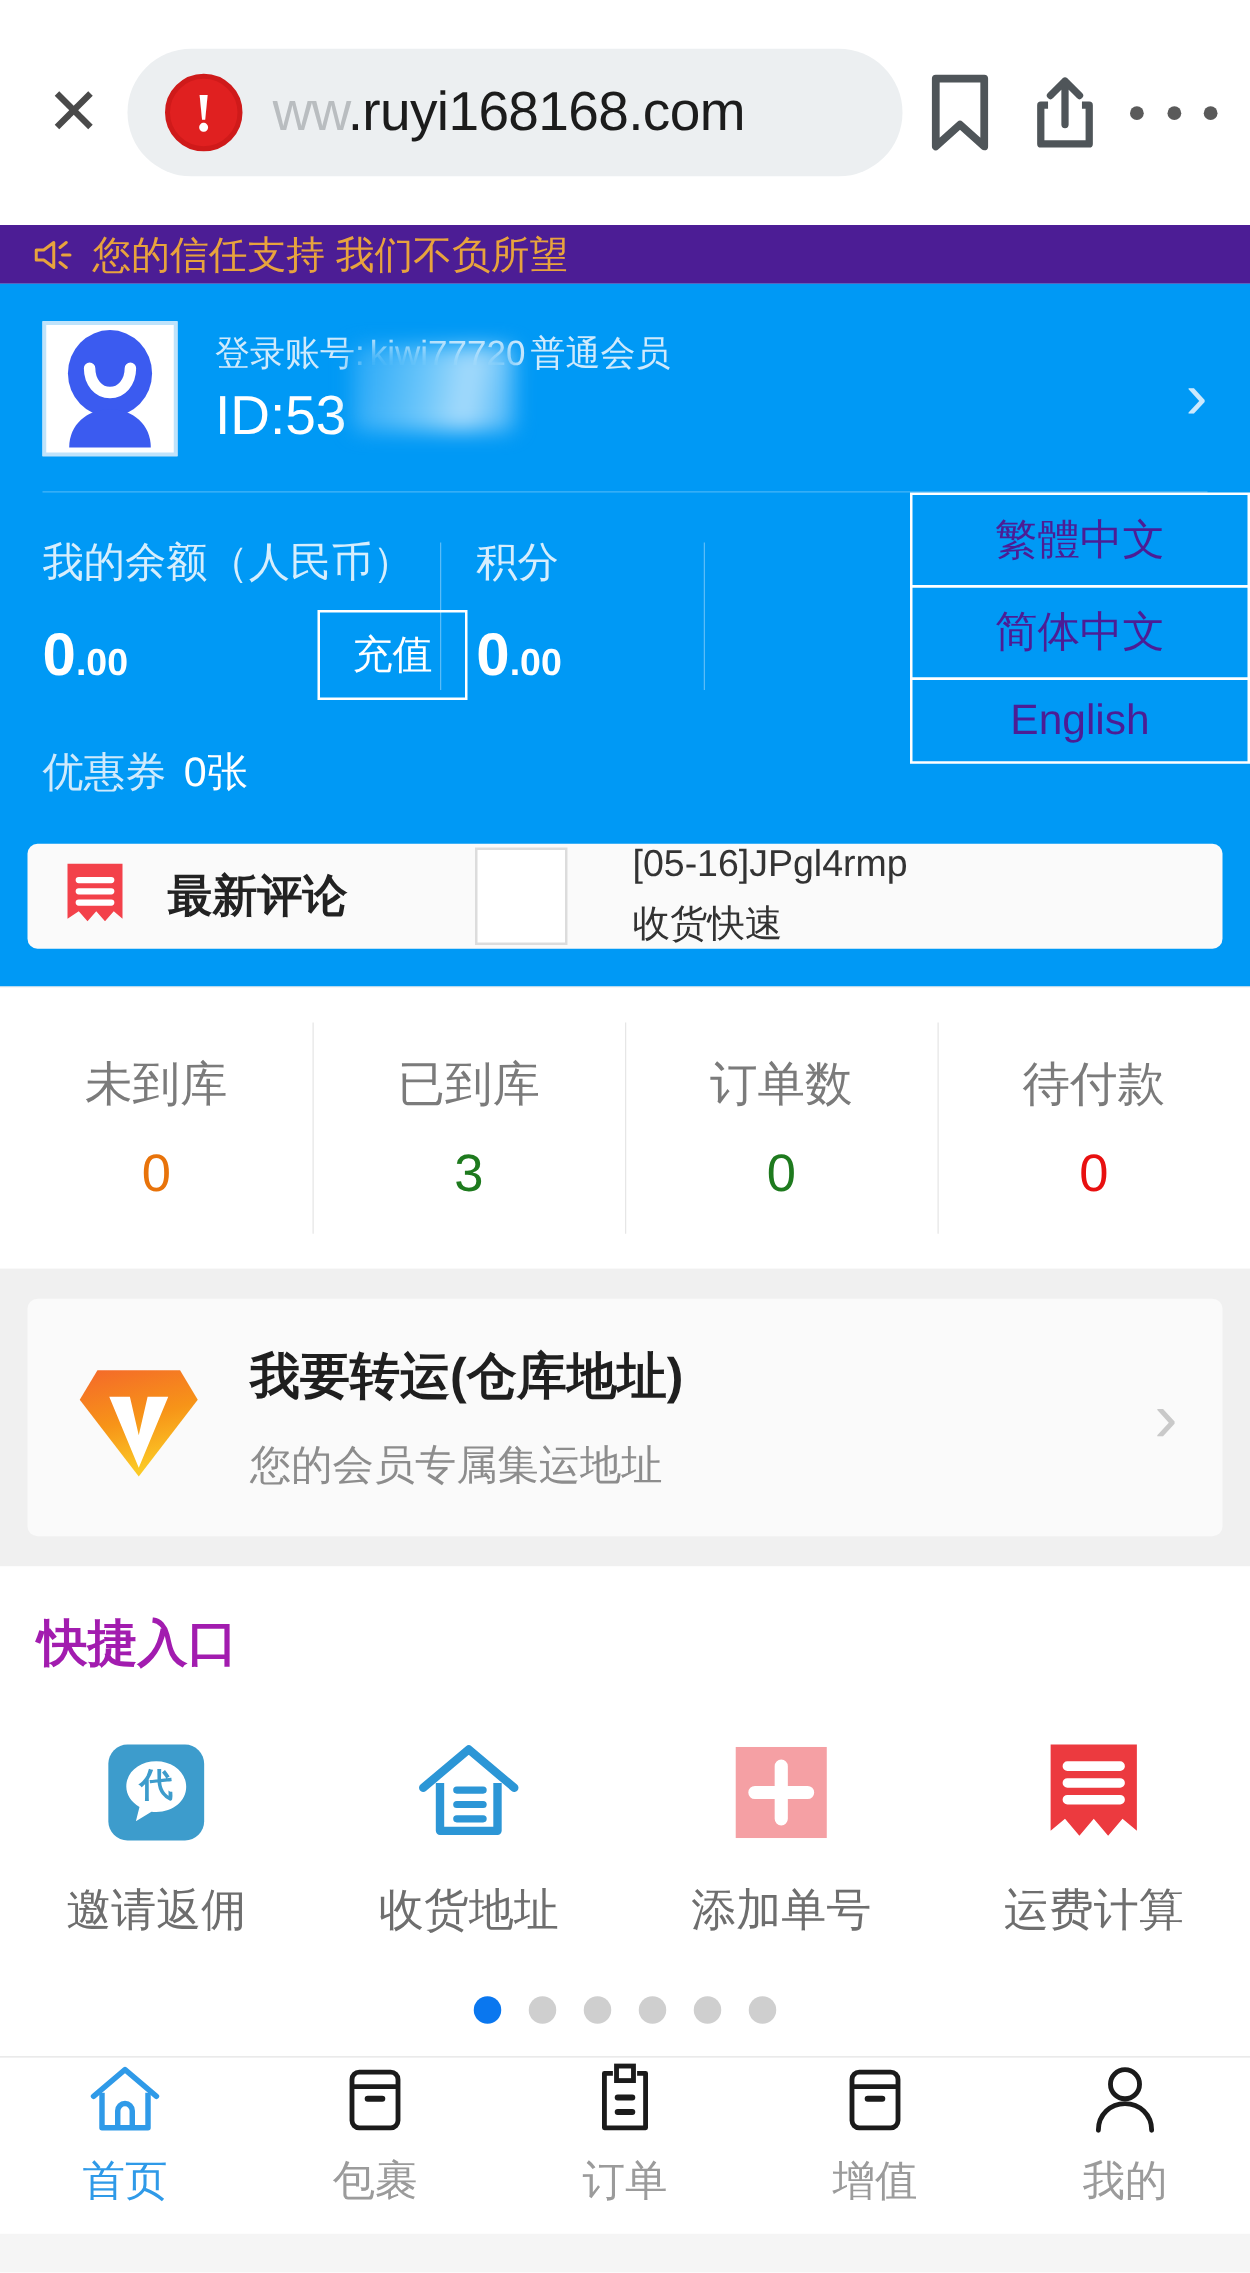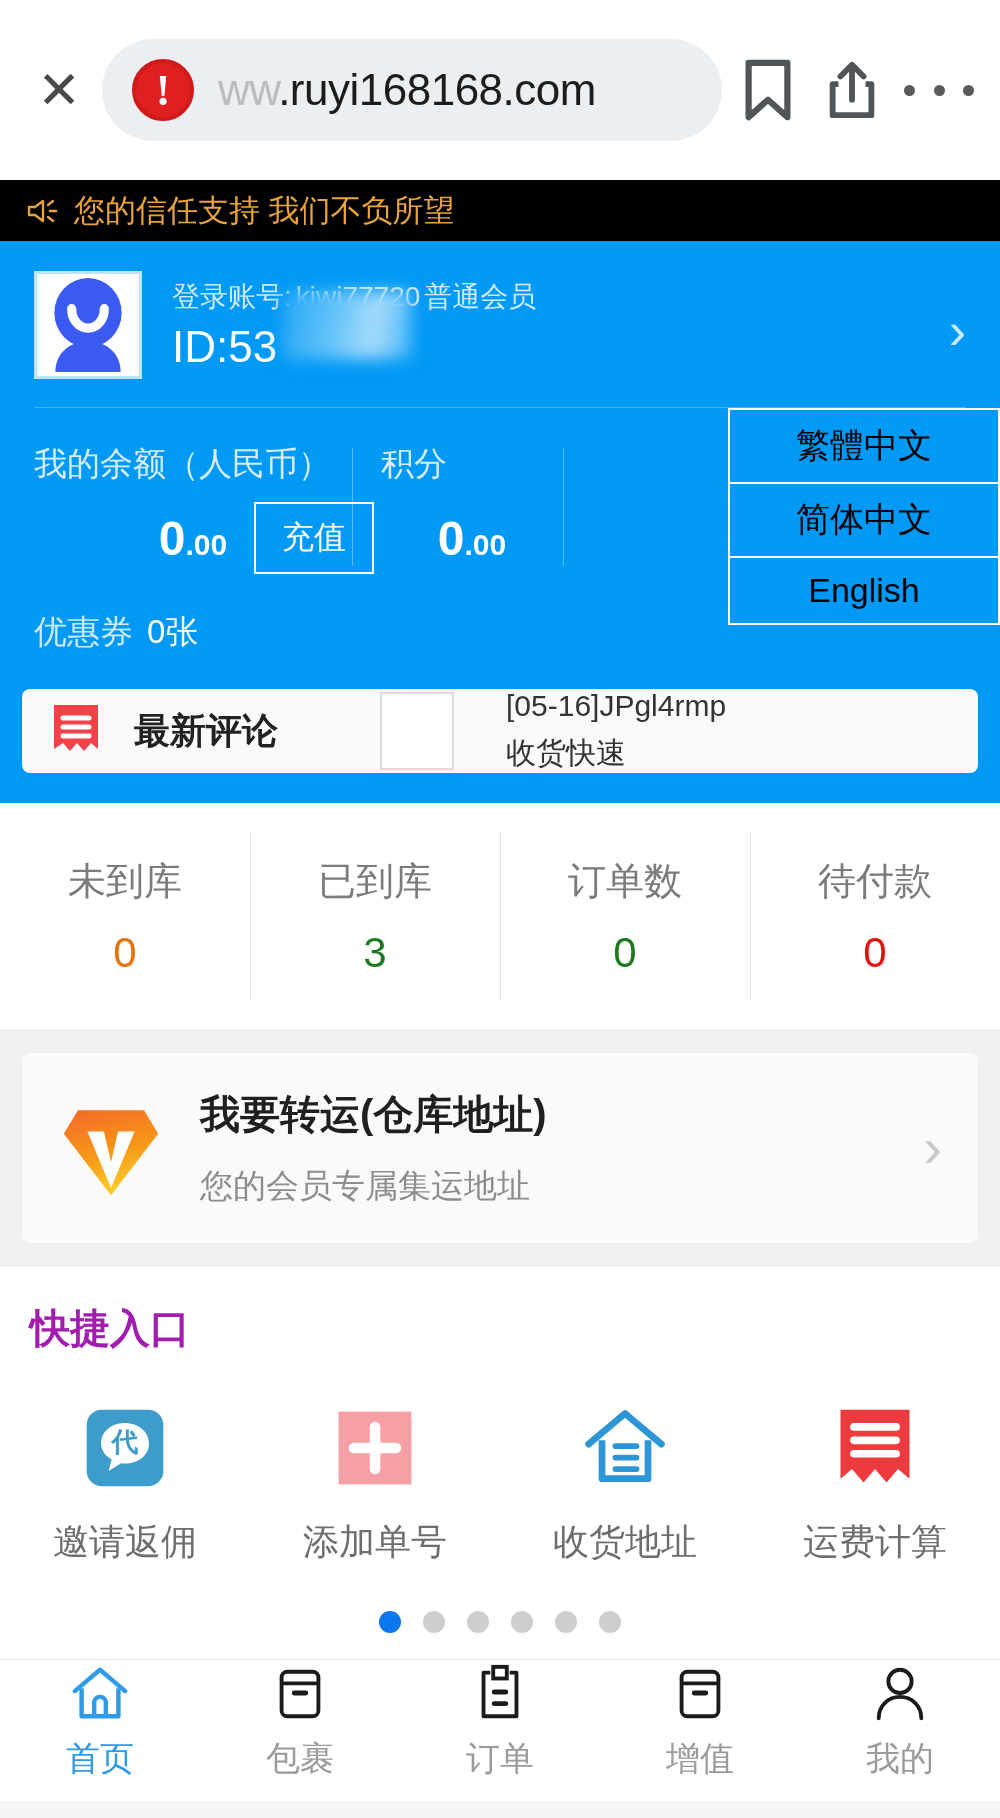--- a/index.html
+++ b/index.html
@@ -41,21 +41,21 @@
   .bookmark-icon { width: 56px; height: 62px; margin-left: 18px; flex: 0 0 auto; }
   .share-icon { width: 60px; height: 62px; margin-left: 26px; flex: 0 0 auto; }
   .menu-dots {
     width: 70px; flex: 0 0 auto; margin-left: 22px;
     display: flex; align-items: center; justify-content: space-between;
   }
   .menu-dots i { width: 11px; height: 11px; border-radius: 50%; background: #5a5a5a; display: block; }
 
   
   .notice-bar {
-    height: 61px; background: #000000;
+    height: 47px; background: #4c1d95;
     display: flex; align-items: center; padding: 0 26px;
     color: #e8a33d; font-size: 31px; gap: 14px;
   }
   .speaker-icon { width: 34px; height: 30px; flex: 0 0 auto; }
 
   
   .hero { background: #0099f5; padding: 0 0 30px 0; position: relative; }
   .account-row { display: flex; align-items: center; padding: 30px 34px 0 34px; position: relative; }
   .avatar-frame {
     width: 108px; height: 108px; border: 3px solid #bfe3fb; background: #fff;
@@ -81,34 +81,34 @@
     color: #cbe9fd; font-size: 52px; font-weight: 300; line-height: 1;
   }
   .hero-divider { height: 1px; background: rgba(255,255,255,0.28); margin: 28px 34px 0 34px; }
 
   .wallet { display: flex; align-items: flex-start; padding: 34px 34px 0 34px; position: relative; }
   .wallet-col { position: relative; }
   .wallet-col.balance { width: 318px; }
   .wallet-col.points { width: 210px; padding-left: 28px; }
   .vdiv { width: 1px; align-self: stretch; background: rgba(255,255,255,0.35); margin-top: 6px; }
   .wallet-label { font-size: 33px; color: #d6eefd; white-space: nowrap; }
-  .wallet-value { margin-top: 24px; color: #ffffff; white-space: nowrap; text-align: center; }
+  .wallet-value { margin-top: 24px; color: #ffffff; white-space: nowrap; }
   .wallet-value .big { font-size: 48px; font-weight: bold; }
   .wallet-value .small { font-size: 30px; font-weight: bold; }
   .recharge-btn {
     position: absolute; left: 220px; top: 60px;
     border: 2px solid #ffffff; color: #ffffff; font-size: 32px;
     padding: 12px 26px; white-space: nowrap;
   }
   .lang-col {
     position: absolute; right: 0px; top: 0px; width: 272px;
     display: flex; flex-direction: column;
   }
   .lang-btn {
-    border: 2px solid #ffffff; color: #000000; font-size: 34px;
+    border: 2px solid #ffffff; color: #4c1d95; font-size: 34px;
     text-align: center; padding: 13px 0; margin-top: -2px;
   }
   .lang-btn:first-child { margin-top: 0; }
   .coupon { padding: 44px 34px 0 34px; font-size: 33px; color: #cfeafc; }
   .coupon .cnt { color: #ffffff; margin-left: 14px; }
 
   
   .comment-card {
     margin: 34px 22px 0 22px; background: #fafafa; border-radius: 8px;
     display: flex; align-items: center; padding: 26px 28px; gap: 32px; height: 84px;
@@ -321,36 +321,36 @@
             <path d="M48 22c-14 0-25 9-25 21 0 7 4 13 11 17l-3 12 13-8c1.3.2 2.6.3 4 .3 14 0 25-9 25-21S62 22 48 22z" fill="#ffffff"></path>
             <text x="48" y="51" font-size="28" font-weight="bold" fill="#3d9ccc" text-anchor="middle" font-family="'Liberation Sans', sans-serif">代</text>
           </svg>
         </div>
         <div class="quick-label">邀请返佣</div>
       </div>
 
       <div class="quick-item">
         <div class="quick-icon">
           <svg viewBox="0 0 96 96" width="92" height="92">
-            <rect x="10" y="10" width="76" height="76" fill="#f5a0a4"></rect>
-            <path d="M48 26v44M26 48h44" stroke="#ffffff" stroke-width="11" stroke-linecap="round"></path>
-          </svg>
-        </div>
-        <div class="quick-label">添加单号</div>
-      </div>
-
-      <div class="quick-item">
-        <div class="quick-icon">
-          <svg viewBox="0 0 96 96" width="92" height="92">
             <path d="M10 44L48 12l38 32" fill="none" stroke="#2c96d6" stroke-width="7" stroke-linecap="round" stroke-linejoin="round"></path>
             <path d="M24 40v40h48V40" fill="none" stroke="#2c96d6" stroke-width="7" stroke-linejoin="round"></path>
             <path d="M38 46h22M38 58h22M38 70h22" stroke="#2c96d6" stroke-width="6" stroke-linecap="round"></path>
           </svg>
         </div>
         <div class="quick-label">收货地址</div>
+      </div>
+
+      <div class="quick-item">
+        <div class="quick-icon">
+          <svg viewBox="0 0 96 96" width="92" height="92">
+            <rect x="10" y="10" width="76" height="76" fill="#f5a0a4"></rect>
+            <path d="M48 26v44M26 48h44" stroke="#ffffff" stroke-width="11" stroke-linecap="round"></path>
+          </svg>
+        </div>
+        <div class="quick-label">添加单号</div>
       </div>
 
       <div class="quick-item">
         <div class="quick-icon">
           <svg viewBox="0 0 96 96" width="92" height="92">
             <path d="M12 8h72v72l-12-10-12 14-12-14-12 14-12-14-12 10z" fill="#ec3a3f"></path>
             <path d="M26 26h44M26 40h44M26 54h44" stroke="#ffffff" stroke-width="8" stroke-linecap="round"></path>
           </svg>
         </div>
         <div class="quick-label">运费计算</div>

